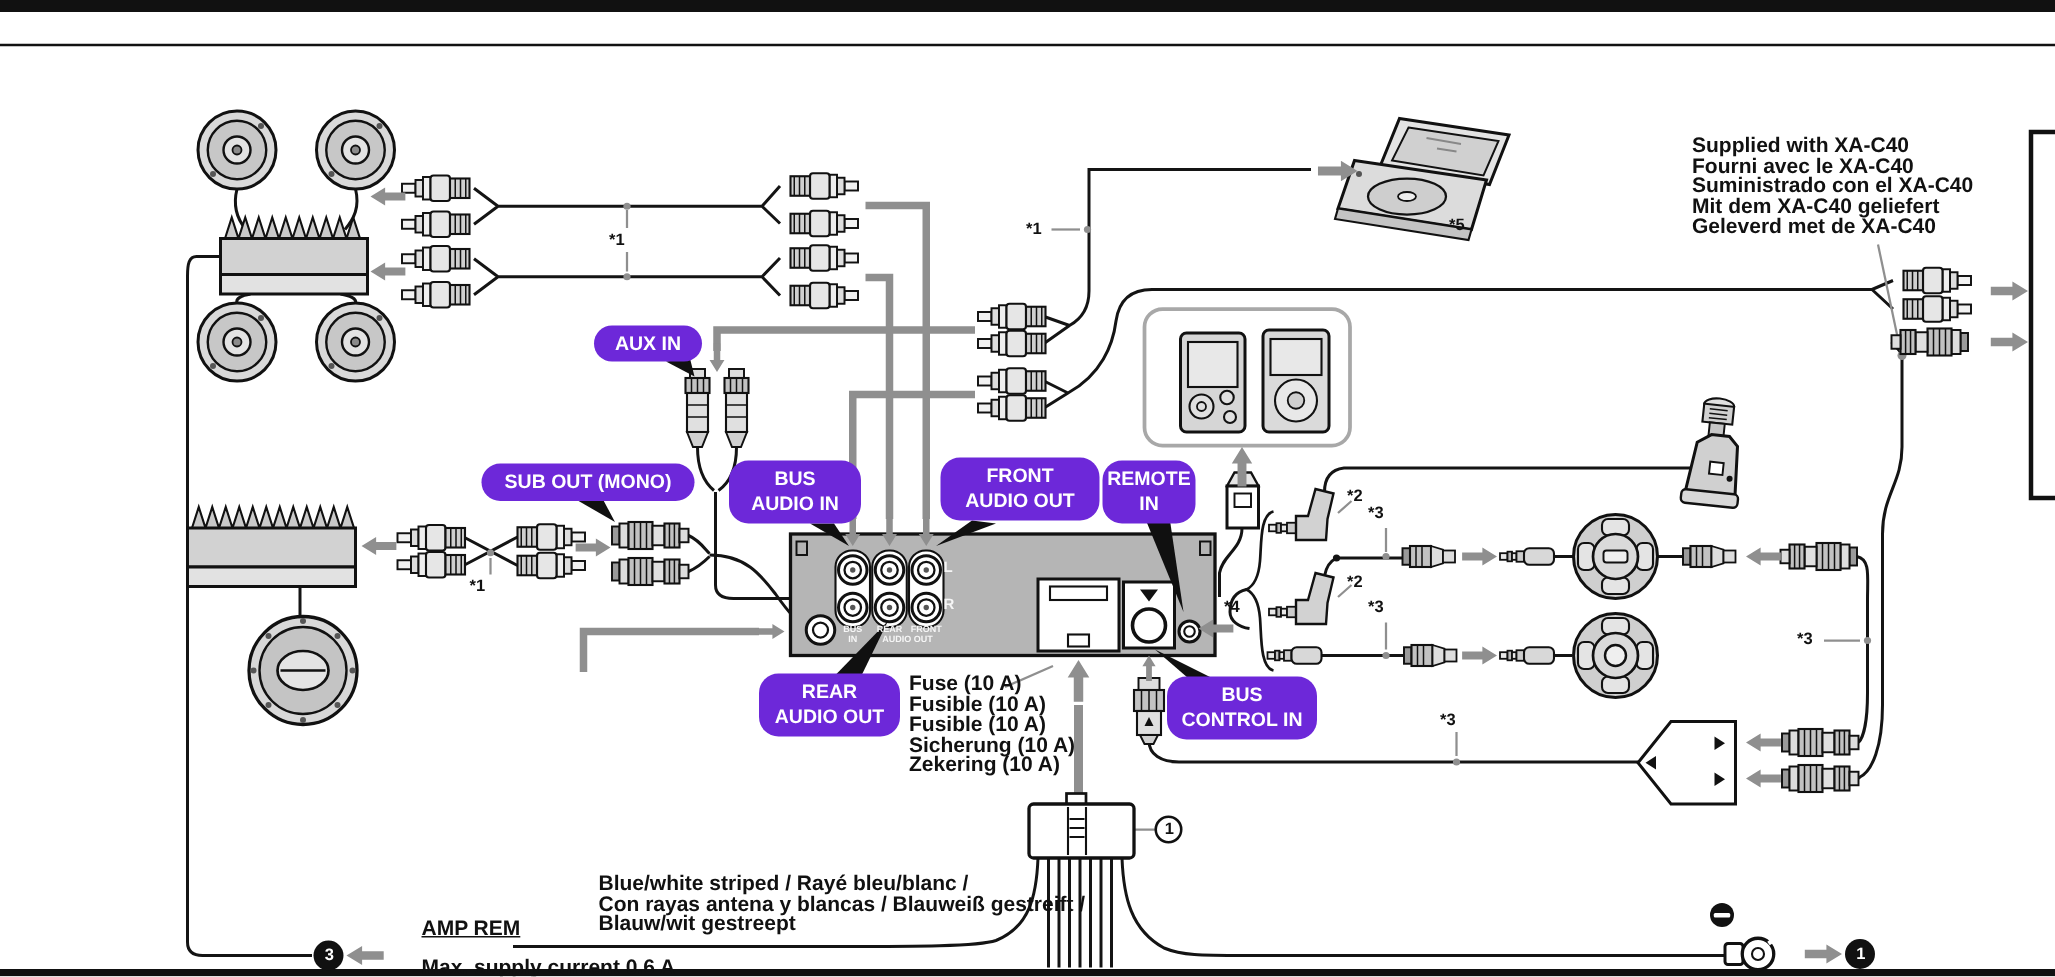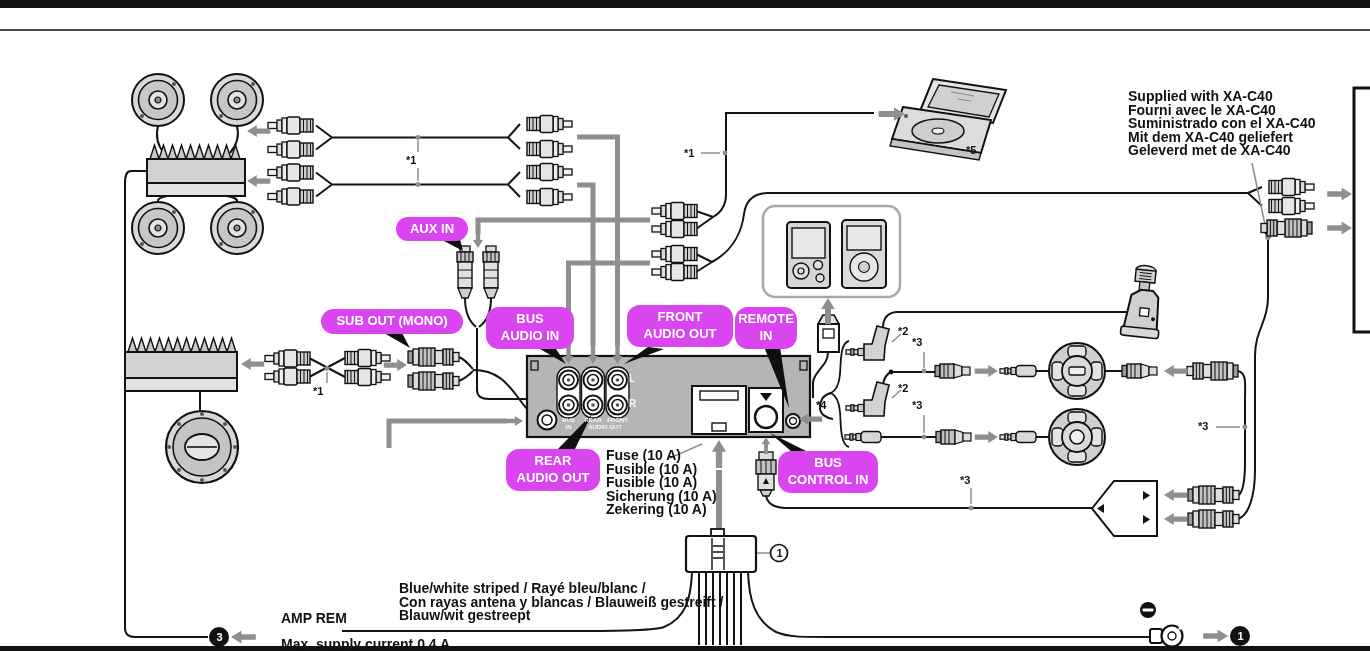--- a/index.html
+++ b/index.html
@@ -1,20 +1,20 @@
 <!DOCTYPE html>
 <html><head>
 <meta charset="utf-8">
 <style>
   html,body { margin:0; padding:0; background:#fff; }
   #canvas { position:relative; width:1370px; height:651px; background:#fff; overflow:hidden;
             font-family:"Liberation Sans", sans-serif; }
   #art { position:absolute; left:0; top:0; }
   .note { position:absolute; font-weight:bold; font-size:14px; line-height:13.5px; color:#111; white-space:nowrap; }
-  .callout { position:absolute; background:#d946ef; color:#fff; font-weight:bold; font-size:13px; line-height:1.3;
+  .callout { position:absolute; background:#6d28d9; color:#fff; font-weight:bold; font-size:13px; line-height:1.3;
              border-radius:13px; display:flex; align-items:center; justify-content:center; text-align:center;
              white-space:pre-line; box-sizing:border-box; }
   .marker { position:absolute; font-weight:bold; font-size:11px; color:#111; white-space:nowrap; }
   .tiny { position:absolute; font-weight:bold; font-size:6px; color:#f6f6f6; text-align:center; white-space:nowrap; }
   .chan { position:absolute; font-weight:bold; font-size:10px; color:#f6f6f6; }
   .cnum { position:absolute; font-weight:bold; font-size:11px; color:#111; width:17px; height:17px; line-height:17px; text-align:center; }
   .cnum.inv { color:#fff; }
 </style>
 </head>
 <body>
@@ -482,22 +482,22 @@
   <div>Fusible (10 A)</div>
   <div>Fusible (10 A)</div>
   <div>Sicherung (10 A)</div>
   <div>Zekering (10 A)</div>
 </div>
 <div class="note" style="left:399px;top:582px;">
   <div>Blue/white striped / Rayé bleu/blanc /</div>
   <div>Con rayas antena y blancas / Blauweiß gestreift /</div>
   <div>Blauw/wit gestreept</div>
 </div>
-<div class="note" style="left:281px;top:612px;">AMP REM</div>
-<div class="note" style="left:281px;top:638px;">Max. supply current 0.4 A</div>
+<div class="note" style="left:281px;top:612px;text-decoration:underline;">AMP REM</div>
+<div class="note" style="left:281px;top:638px;">Max. supply current 0.6 A</div>
 
 <div class="chan" style="left:629px;top:373px;">L</div>
 <div class="chan" style="left:629px;top:398px;">R</div>
 <div class="tiny" style="left:558px;top:417px;width:21px;">BUS</div>
 <div class="tiny" style="left:580px;top:417px;width:26px;">REAR</div>
 <div class="tiny" style="left:604px;top:417px;width:27px;">FRONT</div>
 <div class="tiny" style="left:560px;top:424px;width:17px;">IN</div>
 <div class="tiny" style="left:580px;top:424px;width:50px;">AUDIO OUT</div>
 
 <div class="marker" style="left:406px;top:154px;">*1</div>

